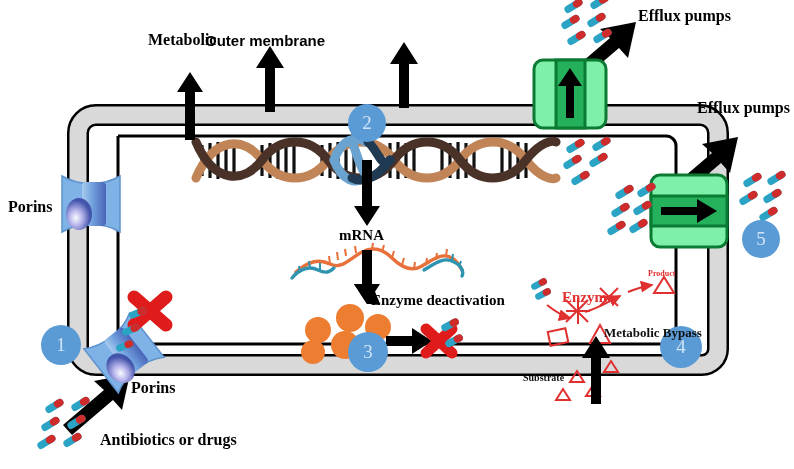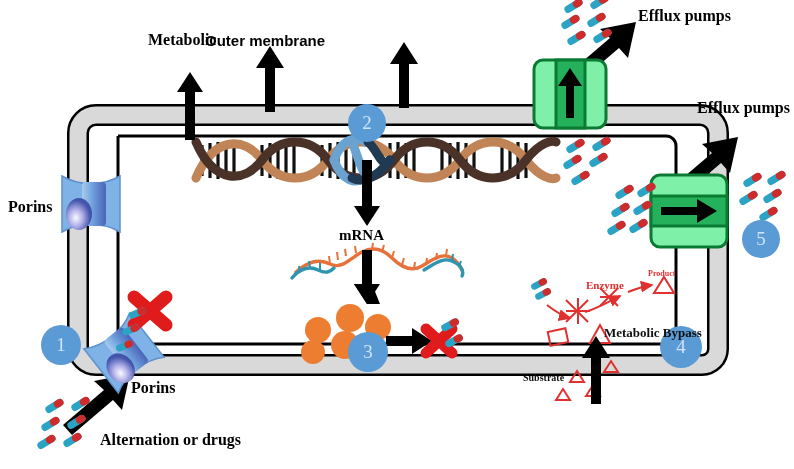--- a/index.html
+++ b/index.html
@@ -393,21 +393,22 @@
 
   <div class="lbl serif" style="left:697px;top:100px;font-size:16px;">Efflux pumps</div>
 
   <div class="lbl serif" style="left:8px;top:199px;font-size:16px;">Porins</div>
 
   <div class="lbl serif" style="left:131px;top:380px;font-size:16px;">Porins</div>
 
 
   <div class="lbl serif" style="left:339px;top:228px;font-size:15px;">mRNA</div>
 
-
-  <div class="lbl serif" style="left:100px;top:432px;font-size:16px;">Alternation or drugs</div>
-
-  <div class="redlbl" style="left:562px;top:280px;font-size:11px;margin-left:24px;">Enzyme</div>
+  <div class="lbl serif" style="left:371px;top:293px;font-size:15px;">Enzyme deactivation</div>
+
+  <div class="lbl serif" style="left:100px;top:432px;font-size:16px;">Antibiotics or drugs</div>
+
+  <div class="redlbl" style="left:562px;top:290px;font-size:15px;">Enzyme</div>
   <div class="redlbl" style="left:648px;top:270px;font-size:8px;">Product</div>
   <div class="redlbl" style="left:604px;top:326px;font-size:13px;color:#111;">Metabolic Bypass</div>
   <div class="redlbl" style="left:523px;top:341px;font-size:10px;color:#111;margin-top:32px;">Substrate</div>
 
 </div>
 
 </body></html>

